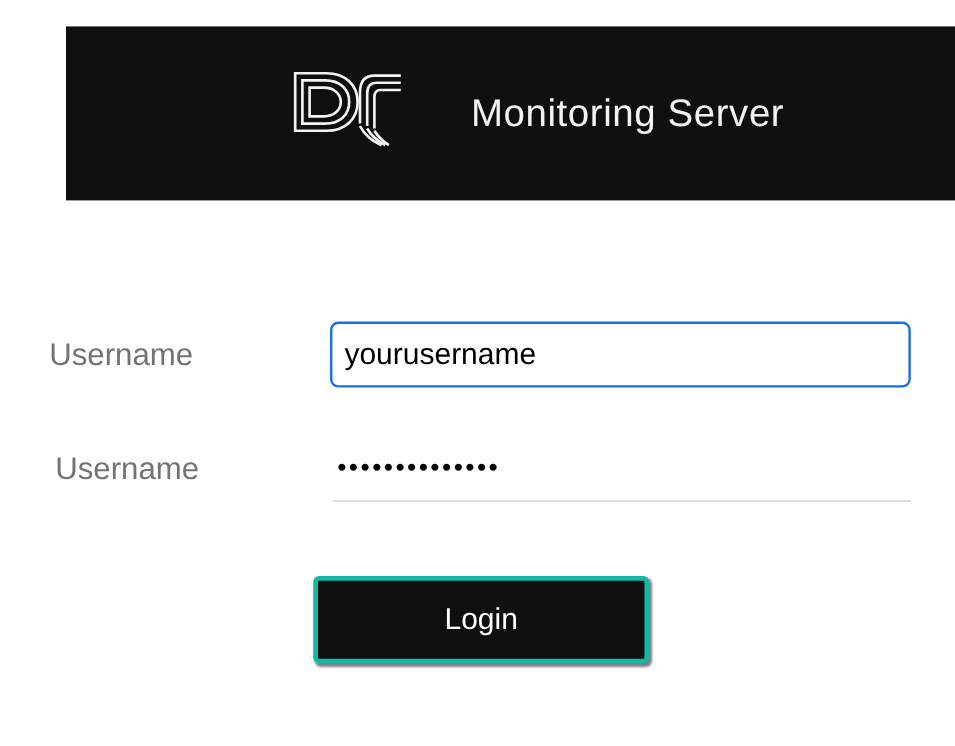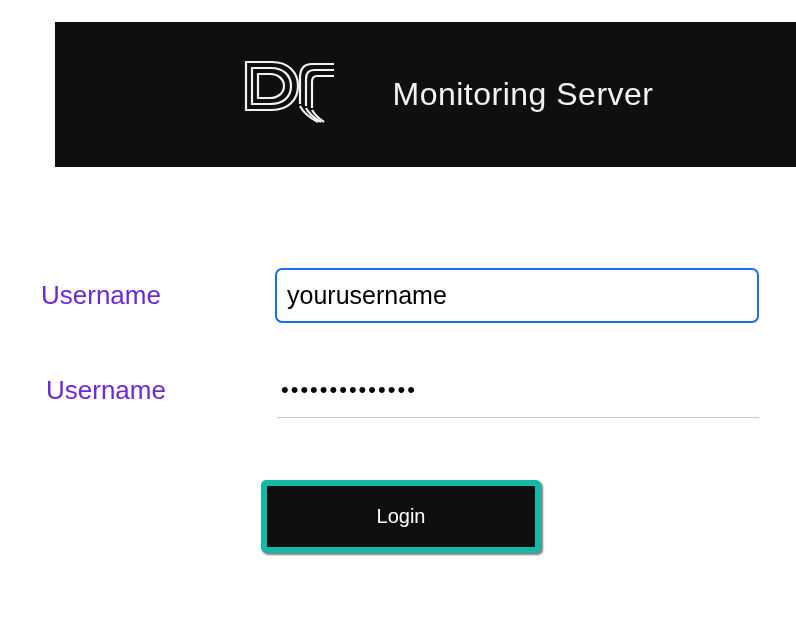--- a/index.html
+++ b/index.html
@@ -50,21 +50,21 @@
       left: 41px;
       width: 718px;
     }
     .row-password {
       top: 363px;
       left: 46px;
       width: 713px;
     }
     .field-label {
       font-size: 26px;
-      color: #6d28d9;
+      color: #737373;
       width: 234px;
       flex-shrink: 0;
     }
     .row-password .field-label {
       width: 231px;
     }
     .text-input {
       flex: 1;
       height: 55px;
       border: 2px solid #1a6ee8;
@@ -88,22 +88,22 @@
       background: transparent;
     }
     .login-button {
       position: absolute;
       top: 480px;
       left: 261px;
       width: 280px;
       height: 73px;
       background: #0f0f0f;
       color: #ffffff;
-      font-size: 20px;
-      border: 6px solid #14b8a6;
+      font-size: 25px;
+      border: 4px solid #14b8a6;
       border-radius: 5px;
       box-shadow: 2px 2px 2px rgba(0,0,0,0.5);
       cursor: pointer;
     }
   </style>
 </head>
 <body>
 
 <div class="header">
   <div class="logo-wrap">

